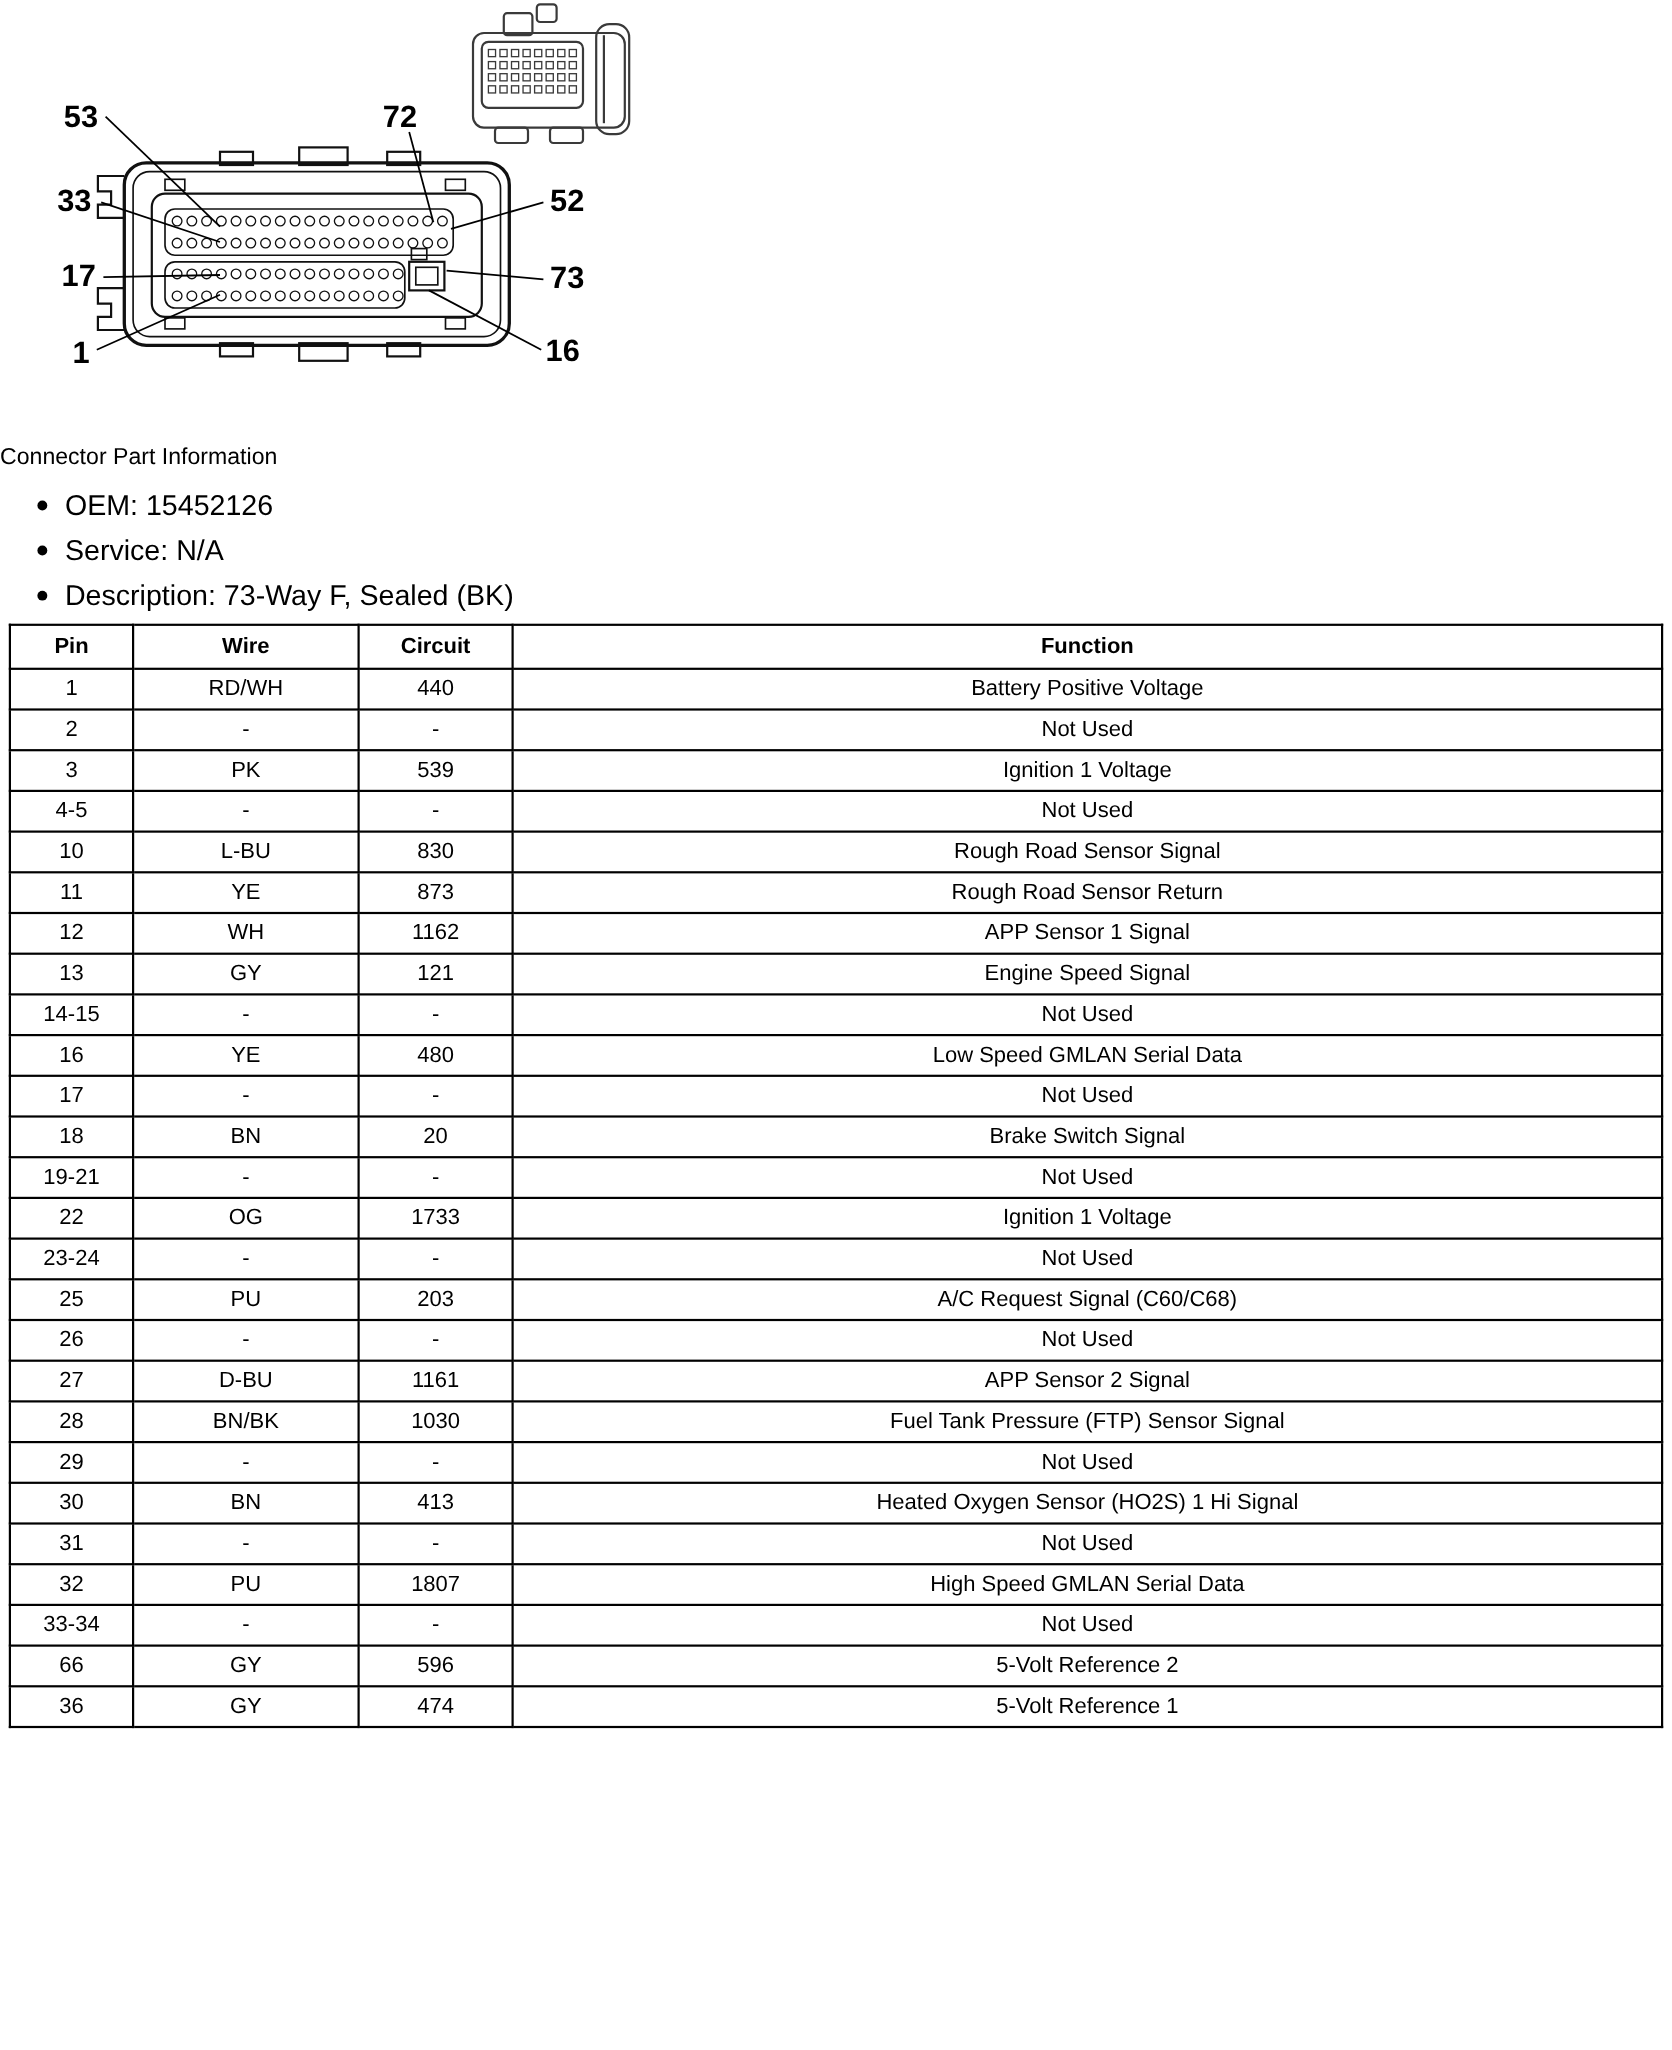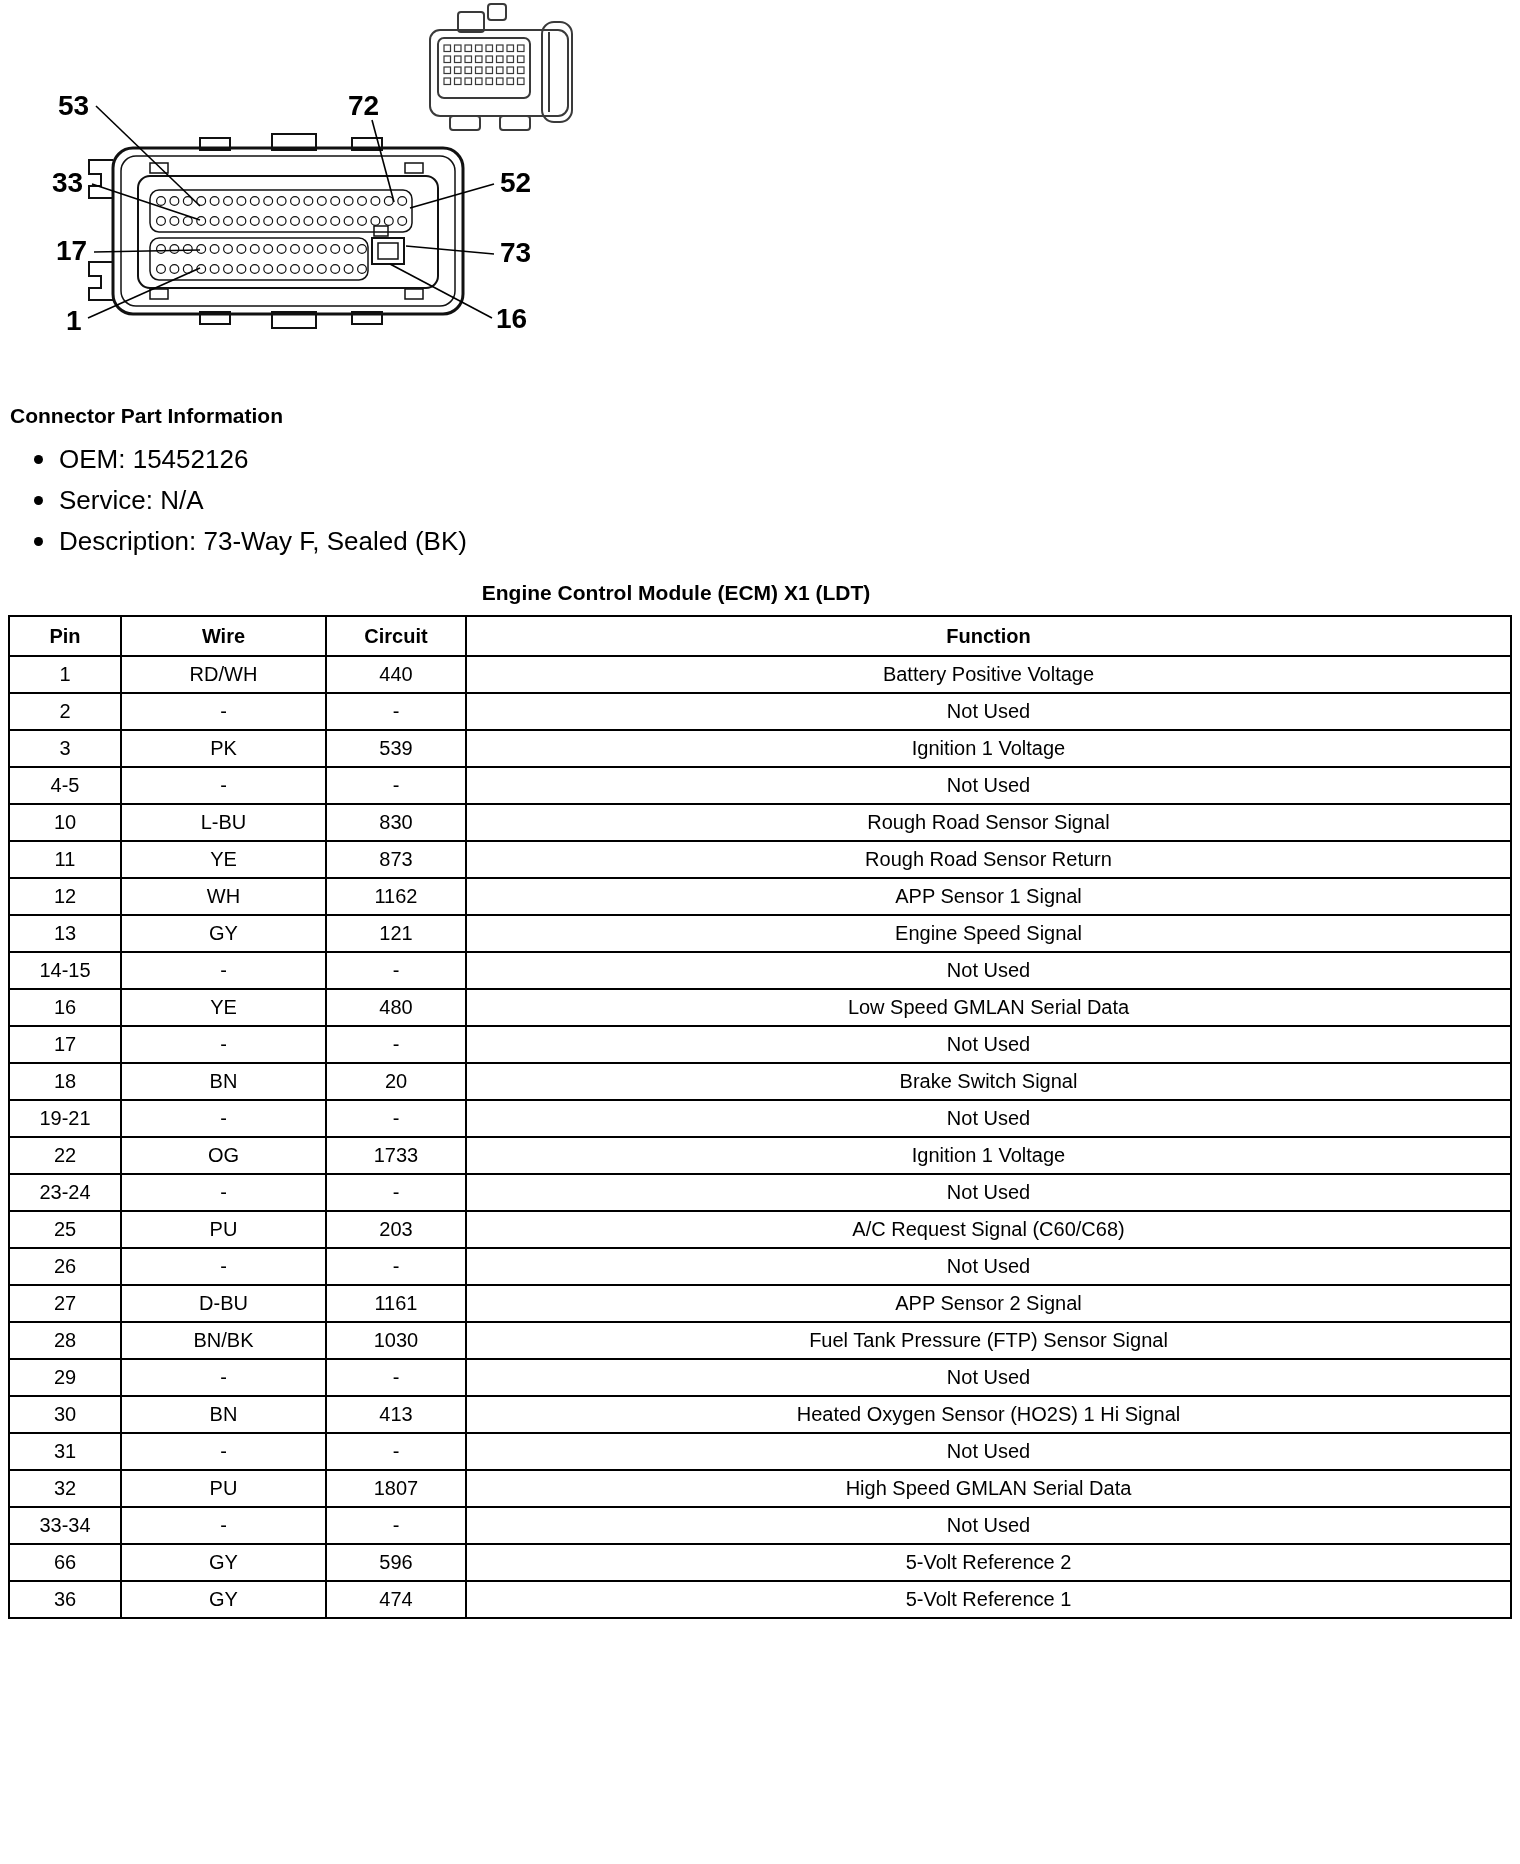--- a/index.html
+++ b/index.html
@@ -14,22 +14,22 @@
   .diagram-wrap { display:block; margin:0; }
   svg text {
     font-family:"Liberation Sans", sans-serif;
     font-weight:bold;
     font-size:28px;
     fill:#000;
     stroke:none;
   }
 
   .heading {
-    font-size:21px; font-weight:bold;
-    margin:4px 0 16px 10px;
+    font-size:21px; font-weight:normal;
+    margin:4px 0 16px 0;
   }
   ul.info { list-style:none; margin:0 0 0 34px; padding:0; }
   ul.info li {
     font-size:26px; margin:0 0 10px 0;
     display:flex; align-items:center;
   }
   .bullet {
     width:9px; height:9px; border-radius:50%;
     background:#000; margin-right:16px; flex:0 0 auto;
   }
@@ -252,21 +252,20 @@
     <li>
       <span class="bullet"></span>
       <span>Service: N/A</span>
     </li>
     <li>
       <span class="bullet"></span>
       <span>Description: 73-Way F, Sealed (BK)</span>
     </li>
   </ul>
 
-  <div class="table-title">Engine Control Module (ECM) X1 (LDT)</div>
 
   <table class="pinout">
     <colgroup>
       <col style="width:112px">
       <col style="width:205px">
       <col style="width:140px">
       <col>
     </colgroup>
     <thead>
       <tr>

